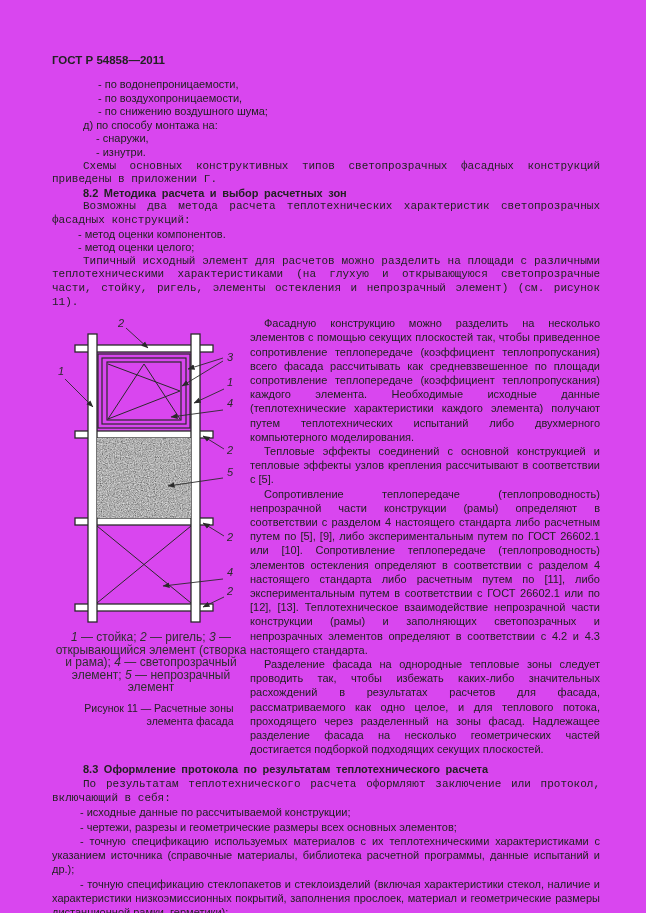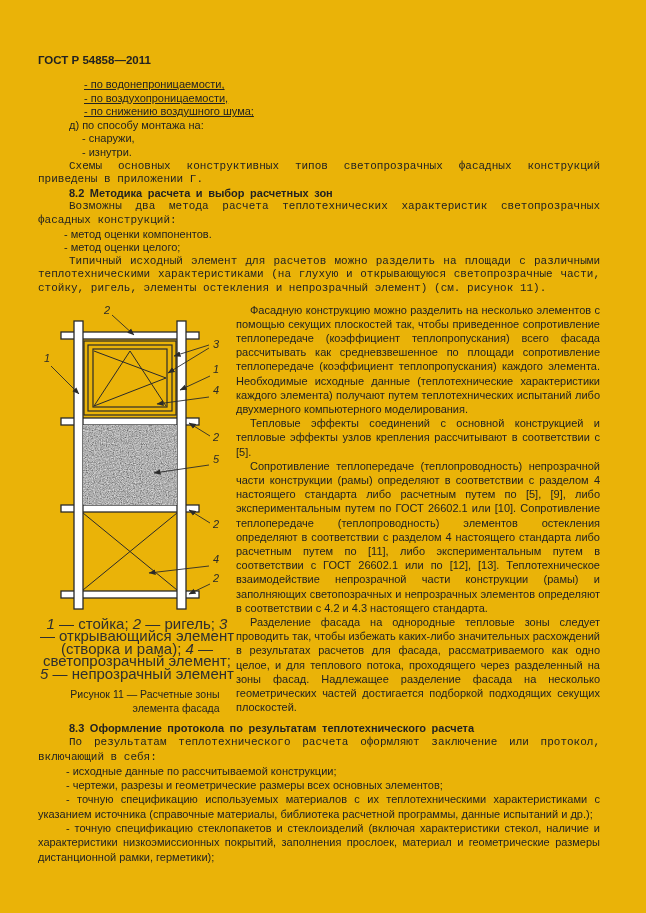--- a/index.html
+++ b/index.html
@@ -1,36 +1,36 @@
 <!DOCTYPE html>
 <html lang="ru"><head>
 <meta charset="utf-8">
 <style>
   html,body{margin:0;padding:0;background:#e8e8e8;}
   .page{
-    position:relative; width:646px; height:913px; background:#eab308;
+    position:relative; width:646px; height:913px; background:#d946ef;
     margin:0 auto; overflow:hidden; color:#222;
     font-family:"Liberation Sans", sans-serif; font-size:11px;
-    box-sizing:border-box; padding:53px 46px 0 38px;
+    box-sizing:border-box; padding:53px 46px 0 52px;
   }
   p{margin:0;}
   .doc-code{font-weight:bold; font-size:11.5px; line-height:14px;}
   .intro{margin-top:11px; line-height:13.6px;}
   .intro p{text-align:justify;}
-  .ind46{text-indent:46px;text-decoration:underline;}
+  .ind46{text-indent:46px;}
   .ind44{text-indent:44px;}
   .ind31{text-indent:31px;}
   .ind26{text-indent:26px;}
   .para{text-indent:31px; text-align:justify;font-family:Liberation Mono, monospace;}
   .h{font-weight:bold; font-size:11px; word-spacing:2.5px; text-indent:31px; margin:0;}
   .cols{display:flex; margin-top:5px; align-items:flex-start;}
   .figcol{flex:none; width:198px;}
   .fig{display:block;}
   .figlbl text{font-style:italic; font-size:11px; fill:#2a2a2a; font-family:"Liberation Sans",sans-serif;}
-  .legend{margin-top:5px; font-size:15px; line-height:12.5px; text-align:center; color:#2f2f2f;}
+  .legend{margin-top:5px; font-size:12px; line-height:12.5px; text-align:center; color:#2f2f2f;}
   .legend i{font-style:italic;}
   .caption{margin:8px auto 0; max-width:165px; font-size:10.5px; line-height:13.5px; text-align:right;}
   .rightcol{flex:1; padding-top:2px; line-height:14.2px;}
   .rightcol p{text-align:justify; text-indent:14px;}
   .s83{margin-top:6px; line-height:14.3px;}
   .s83 p{text-align:justify;}
   .itm{text-indent:28px;}
 </style>
 </head>
 <body>

